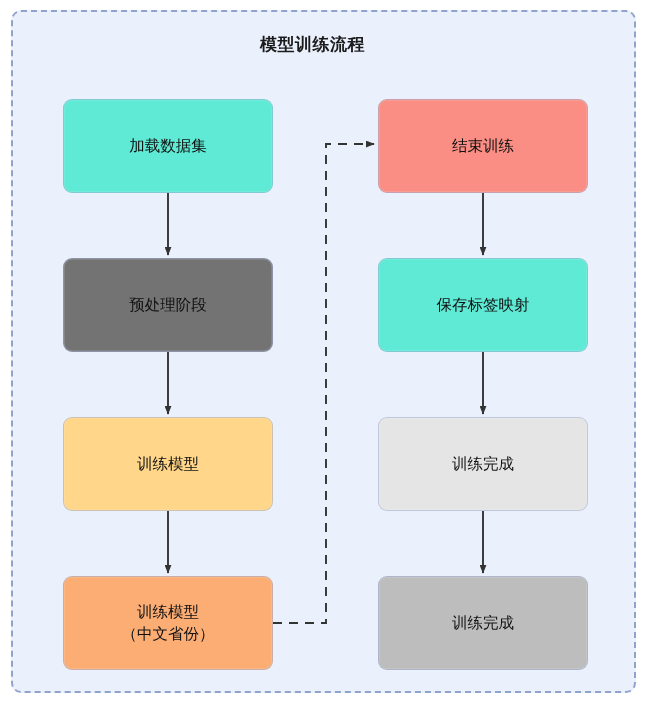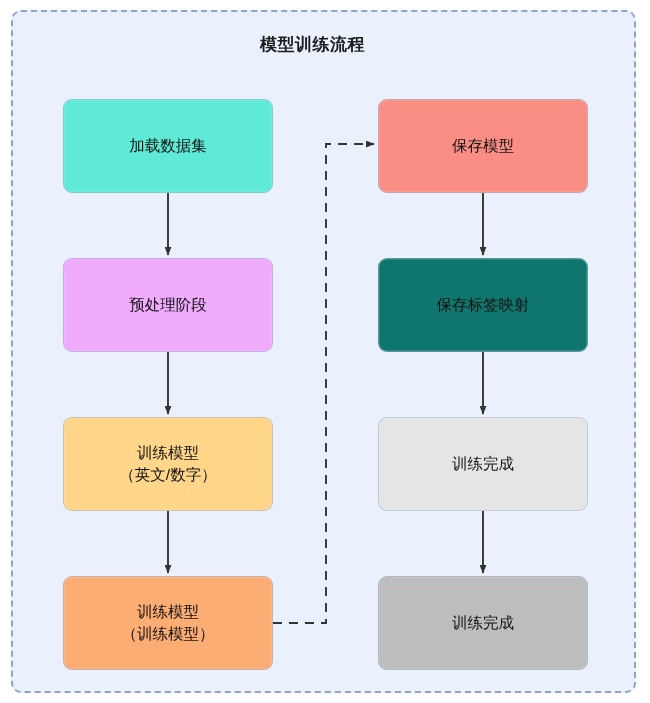--- a/index.html
+++ b/index.html
@@ -110,39 +110,38 @@
 
     <line x1="483" y1="511" x2="483" y2="573" stroke="#333333" stroke-width="1.9" marker-end="url(#arrowhead)"></line>
 
     <path d="M273,623 L326,623 L326,144 L374,144" fill="none" stroke="#333333" stroke-width="1.9" stroke-dasharray="9,7" marker-end="url(#arrowhead)"></path>
   </svg>
 
   <div class="node col-l row-1" style="background:#5eead4;">
     <span class="line">加载数据集</span>
   </div>
 
-  <div class="node col-l row-2" style="background:#f0abfc;">
+  <div class="node col-l row-2" style="background:#737373;">
     <span class="line">预处理阶段</span>
   </div>
 
   <div class="node col-l row-3" style="background:#ffd68a;">
     <span class="line">训练模型</span>
-    <span class="line">（英文/数字）</span>
   </div>
 
   <div class="node col-l row-4" style="background:#fbad74;">
     <span class="line">训练模型</span>
-    <span class="line">（训练模型）</span>
+    <span class="line">（中文省份）</span>
   </div>
 
   <div class="node col-r row-1" style="background:#fb8e84;">
-    <span class="line">保存模型</span>
+    <span class="line">结束训练</span>
   </div>
 
-  <div class="node col-r row-2" style="background:#0f766e;">
+  <div class="node col-r row-2" style="background:#5eead4;">
     <span class="line">保存标签映射</span>
   </div>
 
   <div class="node col-r row-3" style="background:#e5e5e5;">
     <span class="line">训练完成</span>
   </div>
 
   <div class="node col-r row-4" style="background:#bdbdbd;">
     <span class="line">训练完成</span>
   </div>

